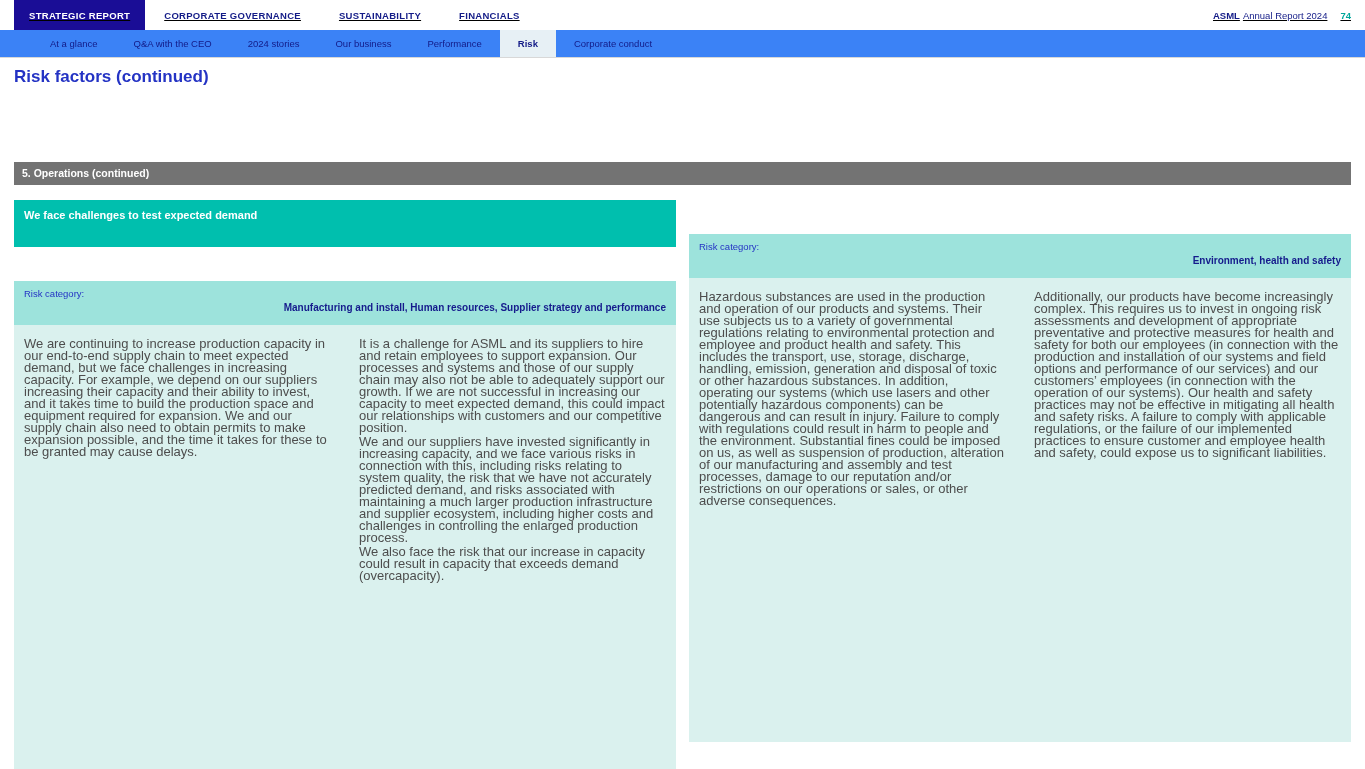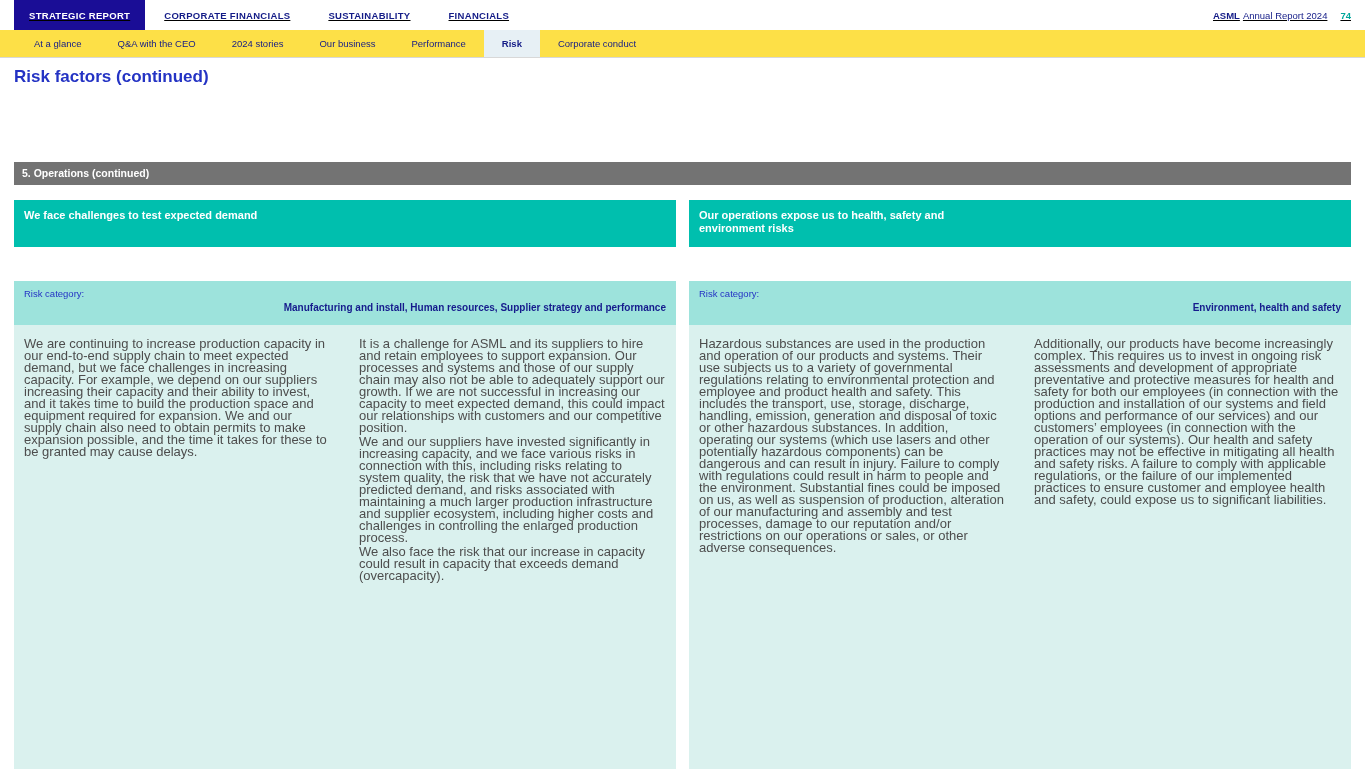--- a/index.html
+++ b/index.html
@@ -8,21 +8,21 @@
   
   .topbar { height:30px; display:flex; align-items:stretch; justify-content:space-between; padding:0 14px; background:#ffffff;text-decoration:underline; }
   .topnav { display:flex; align-items:stretch; }
   .topnav-item { display:flex; align-items:center; padding:0 19px; font-size:9.5px; font-weight:bold; letter-spacing:.3px; color:#131b87; cursor:pointer; white-space:nowrap; }
   .topnav-item.active { background:#1a0d96; color:#ffffff; padding:0 15px; }
   .report-ref { display:flex; align-items:center; font-size:9.5px; color:#131b87; white-space:nowrap; }
   .report-ref .brand { font-weight:bold; margin-right:3px; }
   .report-ref .page-num { color:#00a79b; font-weight:bold; margin-left:13px; }
 
   
-  .subnav { height:28px; display:flex; align-items:stretch; padding:0 16px; border-bottom:1px solid #d8d8d8; background:#fde047; }
+  .subnav { height:28px; display:flex; align-items:stretch; padding:0 32px; border-bottom:1px solid #d8d8d8; background:#3b82f6; }
   .subnav-item { display:flex; align-items:center; padding:0 18px; font-size:9.5px; color:#131b87; cursor:pointer; white-space:nowrap; }
   .subnav-item.active { background:#e7f0f5; font-weight:bold; }
 
   
   .page-title { margin:9px 14px 0; font-size:17px; font-weight:bold; color:#2433c4; }
 
   .section-banner { margin:75px 14px 0; background:#737373; color:#ffffff; font-weight:bold; font-size:10.5px; padding:5px 8px; line-height:13px; }
 
   .cards { display:flex; gap:13px; margin:15px 14px 0; }
   .card { flex:1; display:flex; flex-direction:column; }
@@ -34,21 +34,21 @@
   .card-body { background:#daf1ee; padding:13px 10px; height:464px; display:flex; gap:28px; }
   .body-col { flex:1; font-size:13px; line-height:12px; color:#4d4d4d; }
   .body-col p { margin:0 0 2px 0; }
 </style>
 </head>
 <body>
 
 <header class="topbar">
   <nav class="topnav">
     <div class="topnav-item active">STRATEGIC REPORT</div>
-    <div class="topnav-item">CORPORATE FINANCIALS</div>
+    <div class="topnav-item">CORPORATE GOVERNANCE</div>
     <div class="topnav-item">SUSTAINABILITY</div>
     <div class="topnav-item">FINANCIALS</div>
   </nav>
   <div class="report-ref">
     <span class="brand">ASML</span>
     <span>Annual Report 2024</span>
     <span class="page-num">74</span>
   </div>
 </header>
 
@@ -83,23 +83,20 @@
         </div>
         <div class="body-col">
           <p>It is a challenge for ASML and its suppliers to hire and retain employees to support expansion. Our processes and systems and those of our supply chain may also not be able to adequately support our growth. If we are not successful in increasing our capacity to meet expected demand, this could impact our relationships with customers and our competitive position.</p>
           <p>We and our suppliers have invested significantly in increasing capacity, and we face various risks in connection with this, including risks relating to system quality, the risk that we have not accurately predicted demand, and risks associated with maintaining a much larger production infrastructure and supplier ecosystem, including higher costs and challenges in controlling the enlarged production process.</p>
           <p>We also face the risk that our increase in capacity could result in capacity that exceeds demand (overcapacity).</p>
         </div>
       </div>
     </section>
 
     <section class="card">
-      <div class="card-header">
-        <span class="title-text">Our operations expose us to health, safety and environment risks</span>
-      </div>
       <div class="risk-band">
         <div class="risk-label">Risk category:</div>
         <div class="risk-value">Environment, health and safety</div>
       </div>
       <div class="card-body">
         <div class="body-col">
           <p>Hazardous substances are used in the production and operation of our products and systems. Their use subjects us to a variety of governmental regulations relating to environmental protection and employee and product health and safety. This includes the transport, use, storage, discharge, handling, emission, generation and disposal of toxic or other hazardous substances. In addition, operating our systems (which use lasers and other potentially hazardous components) can be dangerous and can result in injury. Failure to comply with regulations could result in harm to people and the environment. Substantial fines could be imposed on us, as well as suspension of production, alteration of our manufacturing and assembly and test processes, damage to our reputation and/or restrictions on our operations or sales, or other adverse consequences.</p>
         </div>
         <div class="body-col">
           <p>Additionally, our products have become increasingly complex. This requires us to invest in ongoing risk assessments and development of appropriate preventative and protective measures for health and safety for both our employees (in connection with the production and installation of our systems and field options and performance of our services) and our customers’ employees (in connection with the operation of our systems). Our health and safety practices may not be effective in mitigating all health and safety risks. A failure to comply with applicable regulations, or the failure of our implemented practices to ensure customer and employee health and safety, could expose us to significant liabilities.</p>

